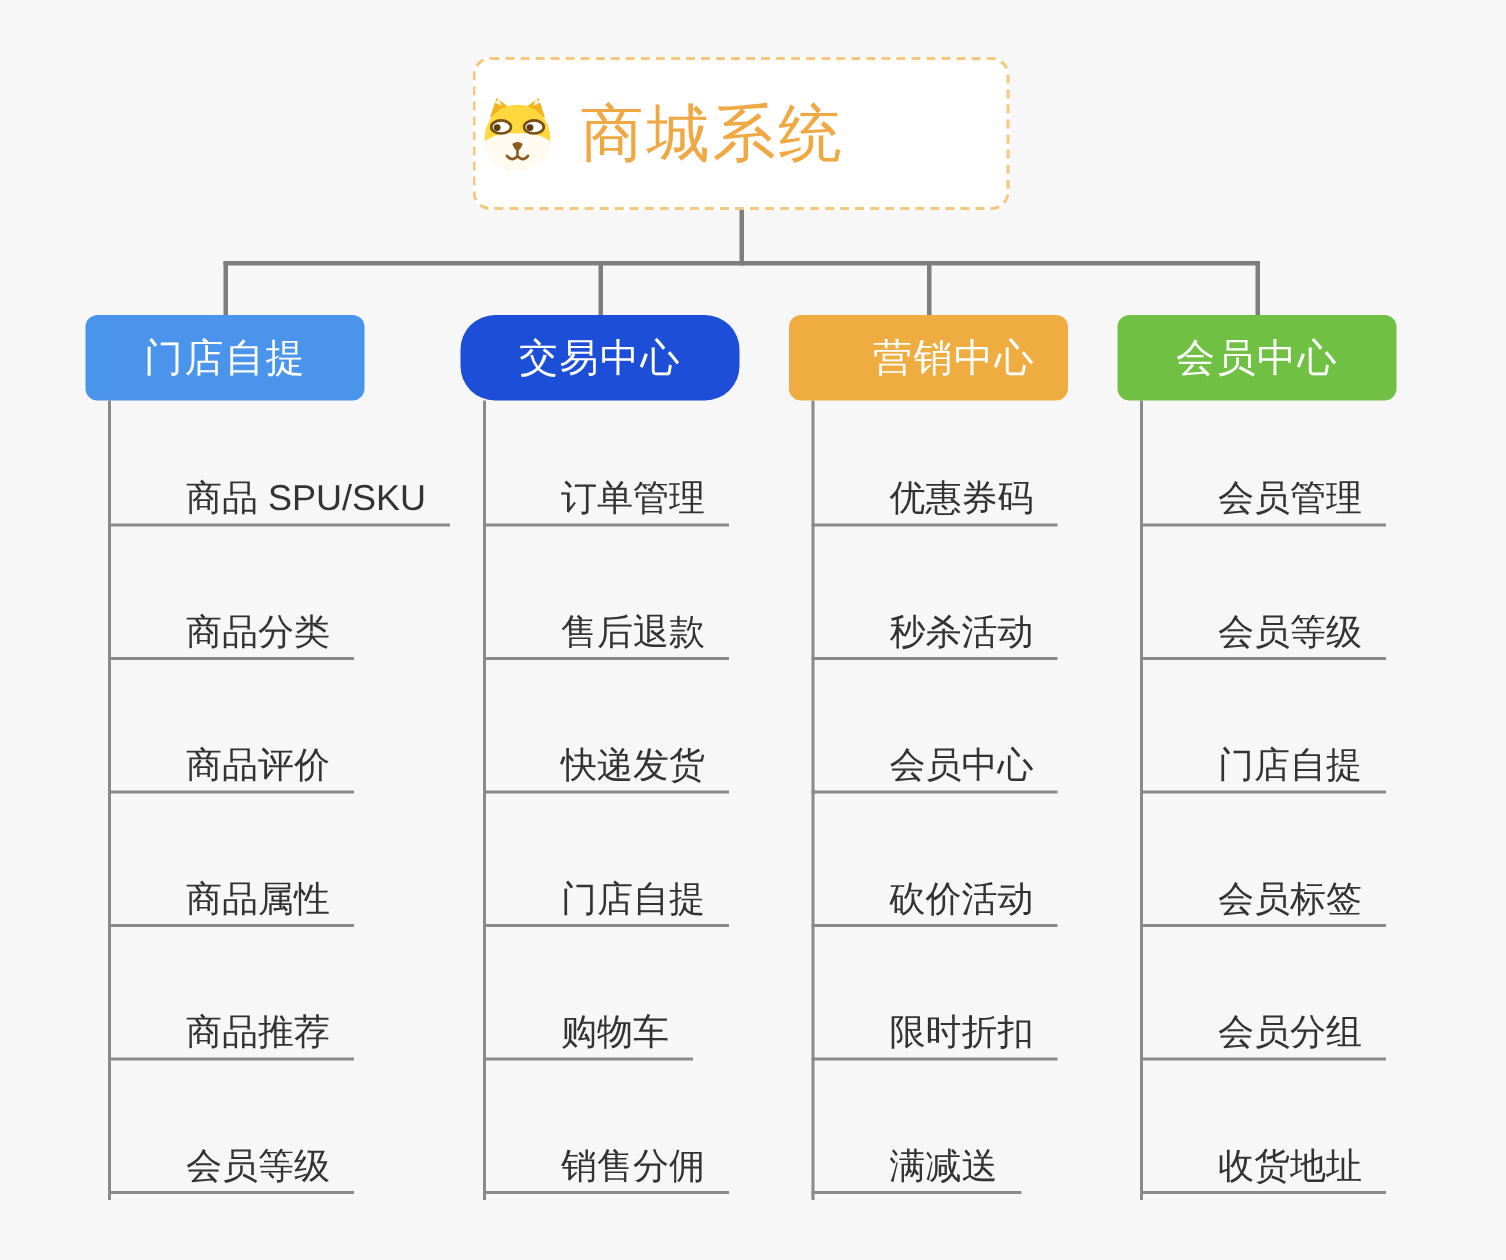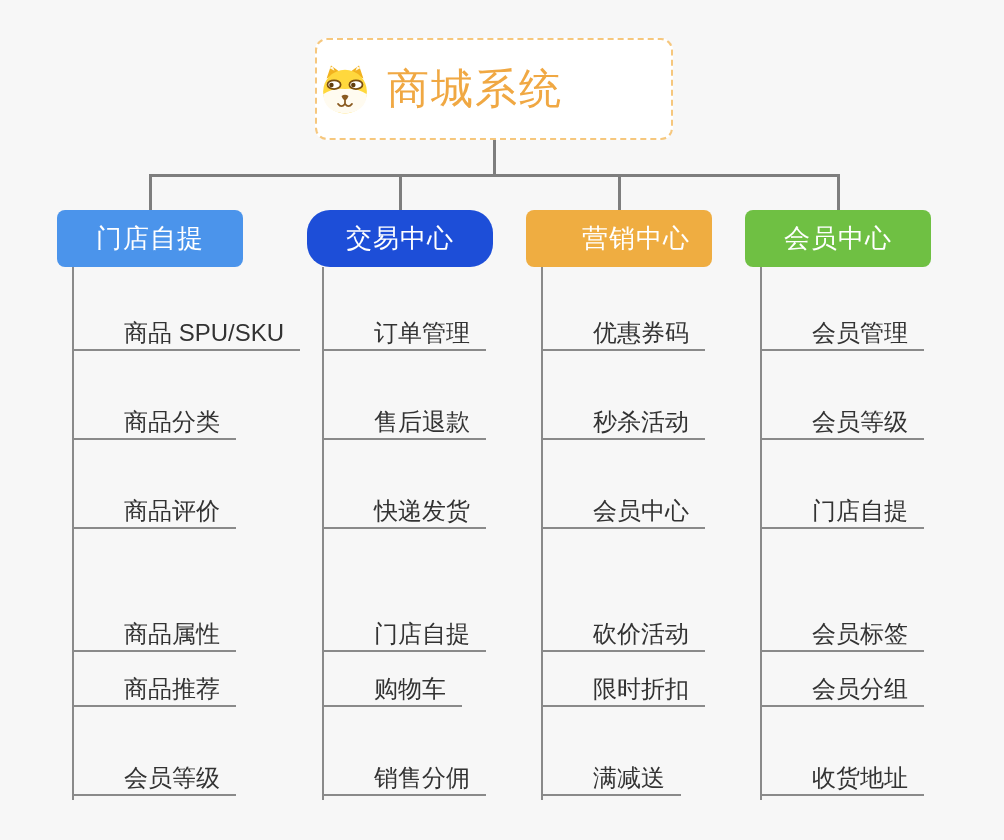--- a/index.html
+++ b/index.html
@@ -64,21 +64,21 @@
     color: #333333;
     white-space: nowrap;
   }
   
   .c0.branch-box { left: 57px; }  .c0.trunk { left: 72px; }  .c0.leaf { left: 72px; }
   .c1.branch-box { left: 307px; } .c1.trunk { left: 322px; } .c1.leaf { left: 322px; }
   .c2.branch-box { left: 526px; padding-left: 34px; } .c2.trunk { left: 541px; } .c2.leaf { left: 541px; }
   .c3.branch-box { left: 745px; } .c3.trunk { left: 760px; } .c3.leaf { left: 760px; }
   
   .r0 { top: 317px; } .r1 { top: 406px; } .r2 { top: 495px; }
-  .r3 { top: 584px; margin-top: 34px; } .r4 { top: 673px; } .r5 { top: 762px; }
+  .r3 { top: 584px; } .r4 { top: 673px; } .r5 { top: 762px; }
 </style>
 </head>
 <body>
 
 <div class="canvas">
 
   <div class="root-node">
     <svg class="dog-icon" viewBox="0 0 64 60" aria-hidden="true">
       <path d="M11 18 L16 3 L27 11 Z" fill="#f2b31f"></path>
       <path d="M53 18 L48 3 L37 11 Z" fill="#f2b31f"></path>

